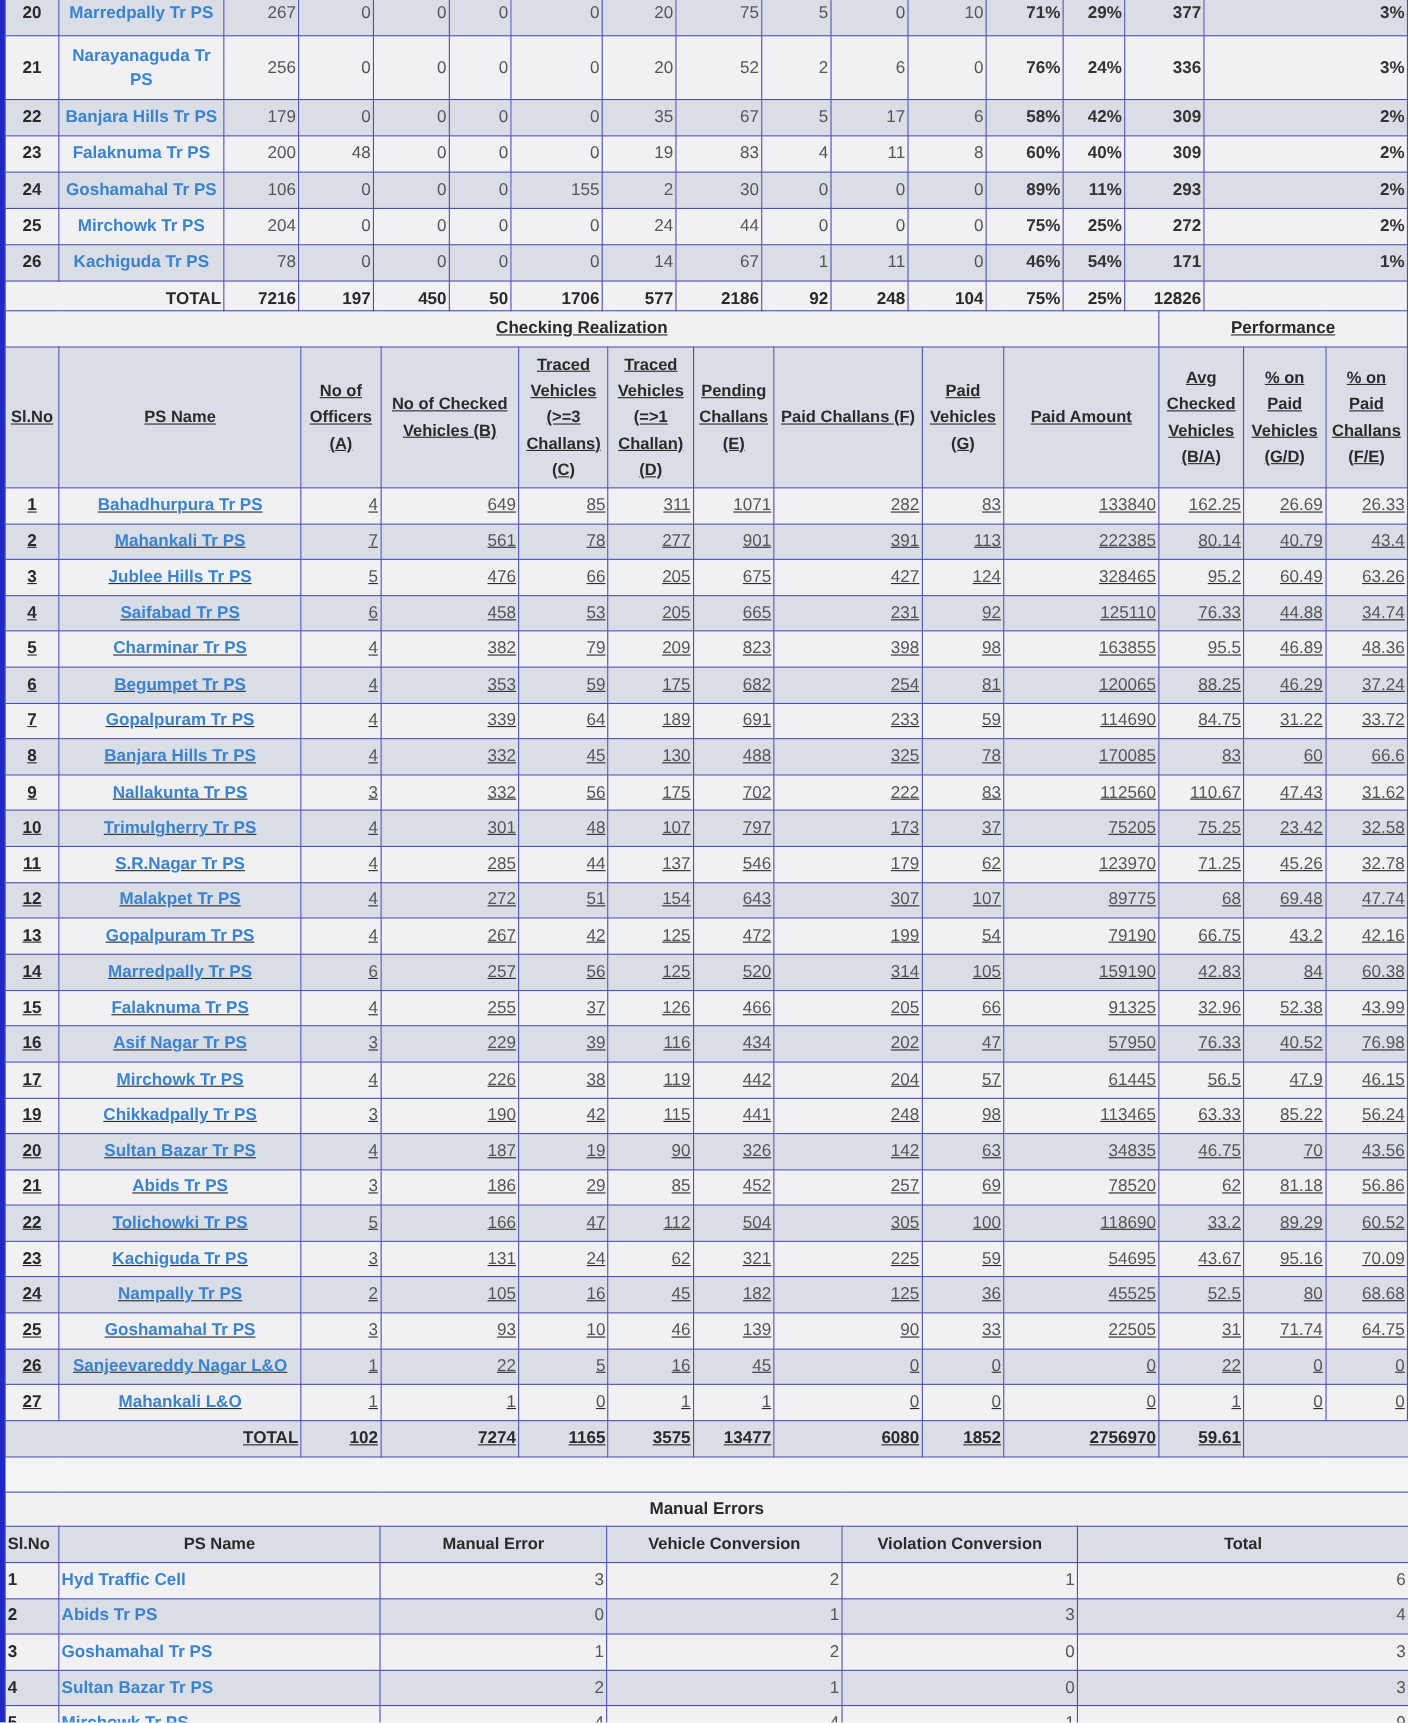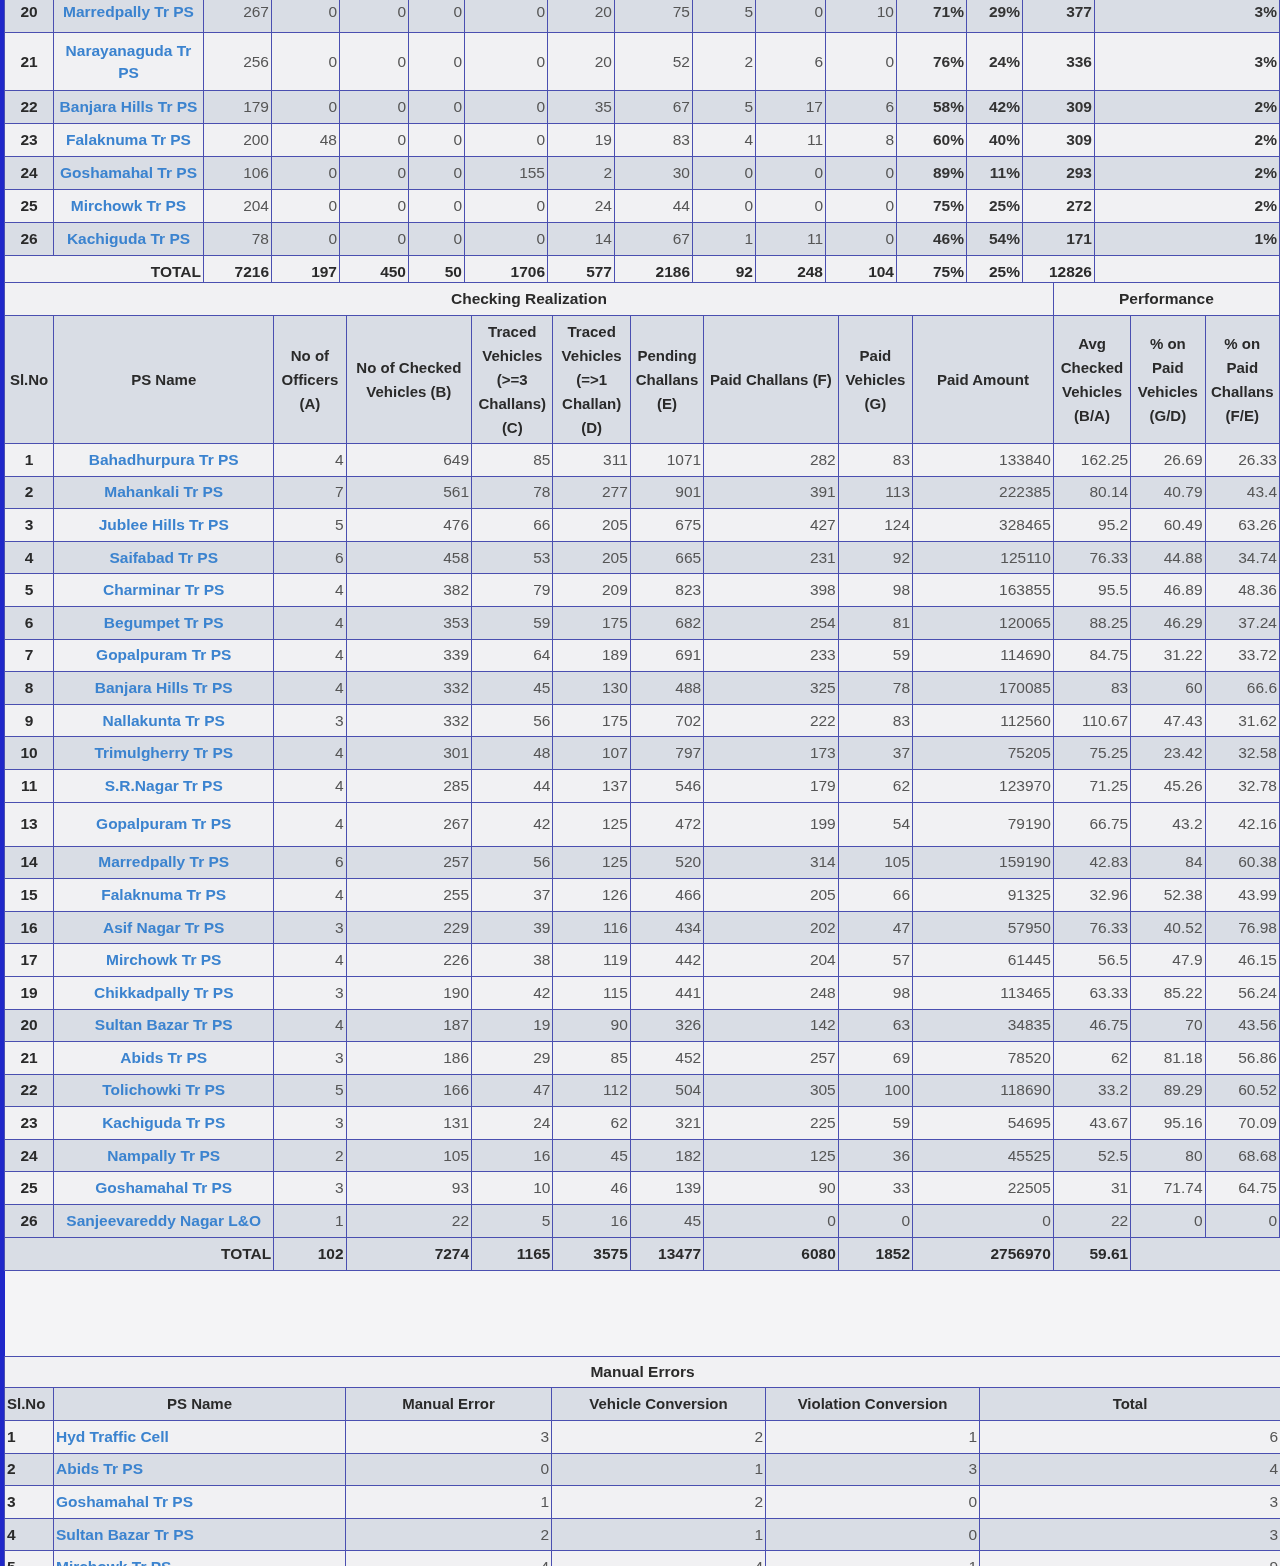--- a/index.html
+++ b/index.html
@@ -183,21 +183,21 @@
         <td>248</td>
         <td>104</td>
         <td>75%</td>
         <td>25%</td>
         <td>12826</td>
         <td colspan="2"></td>
       </tr>
     </tbody>
 </table>
 
-<table id="check-table" style="top:282px;width:1276px;">
+<table id="check-table" style="top:282px;width:1276px;text-decoration:underline;">
   <colgroup>
     <col style="width:49px">
       <col style="width:219px">
       <col style="width:72px">
       <col style="width:125px">
       <col style="width:81px">
       <col style="width:77px">
       <col style="width:73px">
       <col style="width:134px">
       <col style="width:74px">
@@ -386,21 +386,36 @@
         <td class="num">44</td>
         <td class="num">137</td>
         <td class="num">546</td>
         <td class="num">179</td>
         <td class="num">62</td>
         <td class="num">123970</td>
         <td class="num">71.25</td>
         <td class="num">45.26</td>
         <td class="num">32.78</td>
       </tr>
-      <tr class="norm" style="height: 44px;">
+      <tr class="alt" style="height: 32.6px;">
+        <td class="sn">12</td>
+        <td class="ps">Malakpet Tr PS</td>
+        <td class="num">4</td>
+        <td class="num">272</td>
+        <td class="num">51</td>
+        <td class="num">154</td>
+        <td class="num">643</td>
+        <td class="num">307</td>
+        <td class="num">107</td>
+        <td class="num">89775</td>
+        <td class="num">68</td>
+        <td class="num">69.48</td>
+        <td class="num">47.74</td>
+      </tr>
+      <tr class="norm" style="height: 33px;">
         <td class="sn">13</td>
         <td class="ps">Gopalpuram Tr PS</td>
         <td class="num">4</td>
         <td class="num">267</td>
         <td class="num">42</td>
         <td class="num">125</td>
         <td class="num">472</td>
         <td class="num">199</td>
         <td class="num">54</td>
         <td class="num">79190</td>
@@ -578,20 +593,35 @@
         <td class="ps">Sanjeevareddy Nagar L&amp;O</td>
         <td class="num">1</td>
         <td class="num">22</td>
         <td class="num">5</td>
         <td class="num">16</td>
         <td class="num">45</td>
         <td class="num">0</td>
         <td class="num">0</td>
         <td class="num">0</td>
         <td class="num">22</td>
+        <td class="num">0</td>
+        <td class="num">0</td>
+      </tr>
+      <tr class="norm" style="height: 32.6px;">
+        <td class="sn">27</td>
+        <td class="ps">Mahankali L&amp;O</td>
+        <td class="num">1</td>
+        <td class="num">1</td>
+        <td class="num">0</td>
+        <td class="num">1</td>
+        <td class="num">1</td>
+        <td class="num">0</td>
+        <td class="num">0</td>
+        <td class="num">0</td>
+        <td class="num">1</td>
         <td class="num">0</td>
         <td class="num">0</td>
       </tr>
       <tr class="alt total" style="height: 33px;">
         <td colspan="2">TOTAL</td>
         <td>102</td>
         <td>7274</td>
         <td>1165</td>
         <td>3575</td>
         <td>13477</td>

